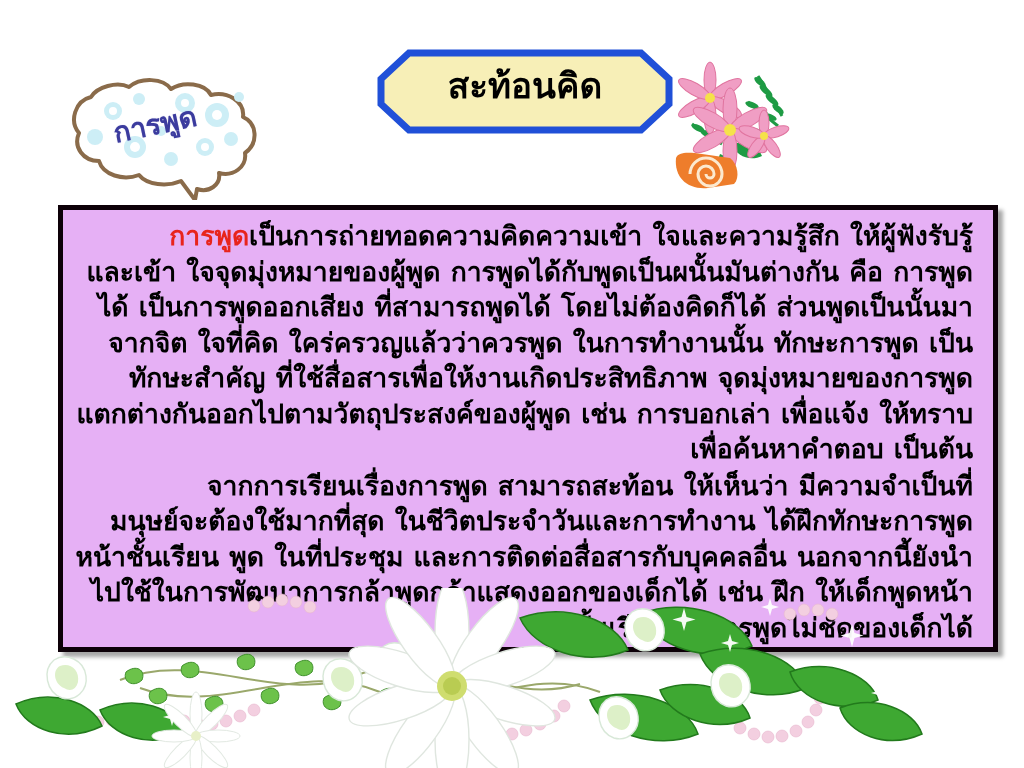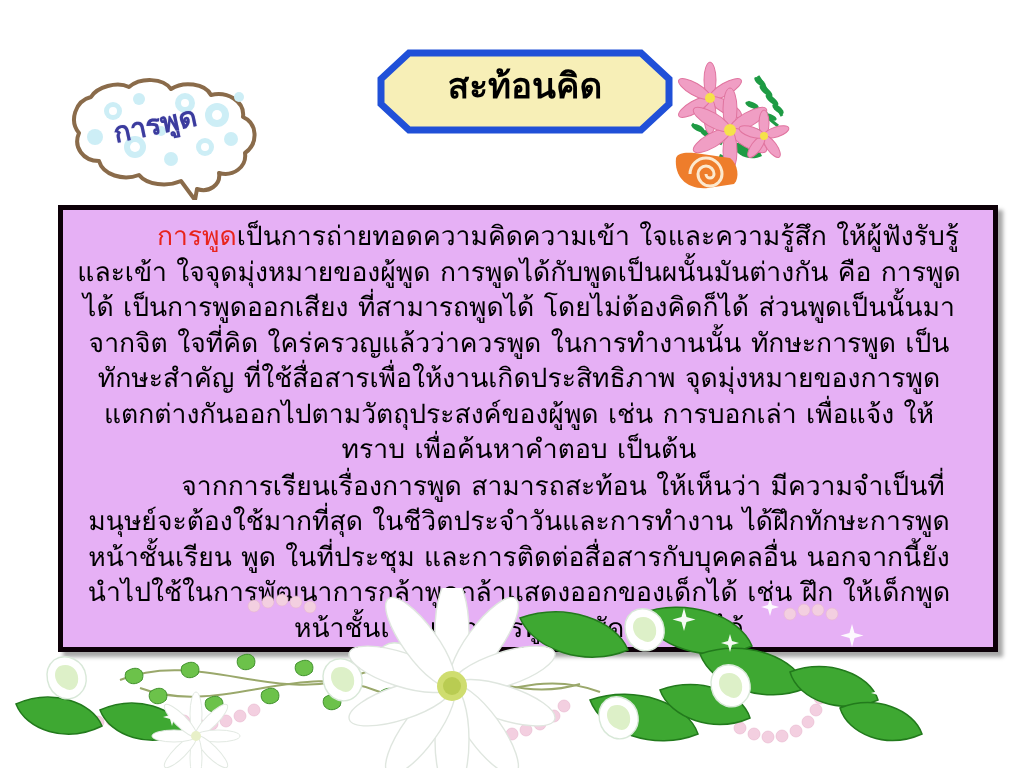--- a/index.html
+++ b/index.html
@@ -80,26 +80,27 @@
     left: 58px;
     top: 205px;
     width: 940px;
     height: 447px;
     background: #e6b0f5;
     border: 5px solid #0d0008;
     box-sizing: border-box;
     box-shadow: 5px 5px 4px rgba(0,0,0,.35);
   }
   #content-text {
-    padding: 8px 28px 0 10px;
+    padding: 8px 20px 0 10px;
     font-size: 26.5px;
     line-height: 35.5px;
     color: #000000;
-    text-align: center;
+    text-align: right;
     word-spacing: 1px;
+    font-weight: bold;
   }
   #content-text p {
     margin: 0;
     text-indent: 78px;
   }
   #content-text p.para2 {
     text-indent: 88px;
     margin-top: 1px;
   }
   .kw-red { color: #e8241c; }

